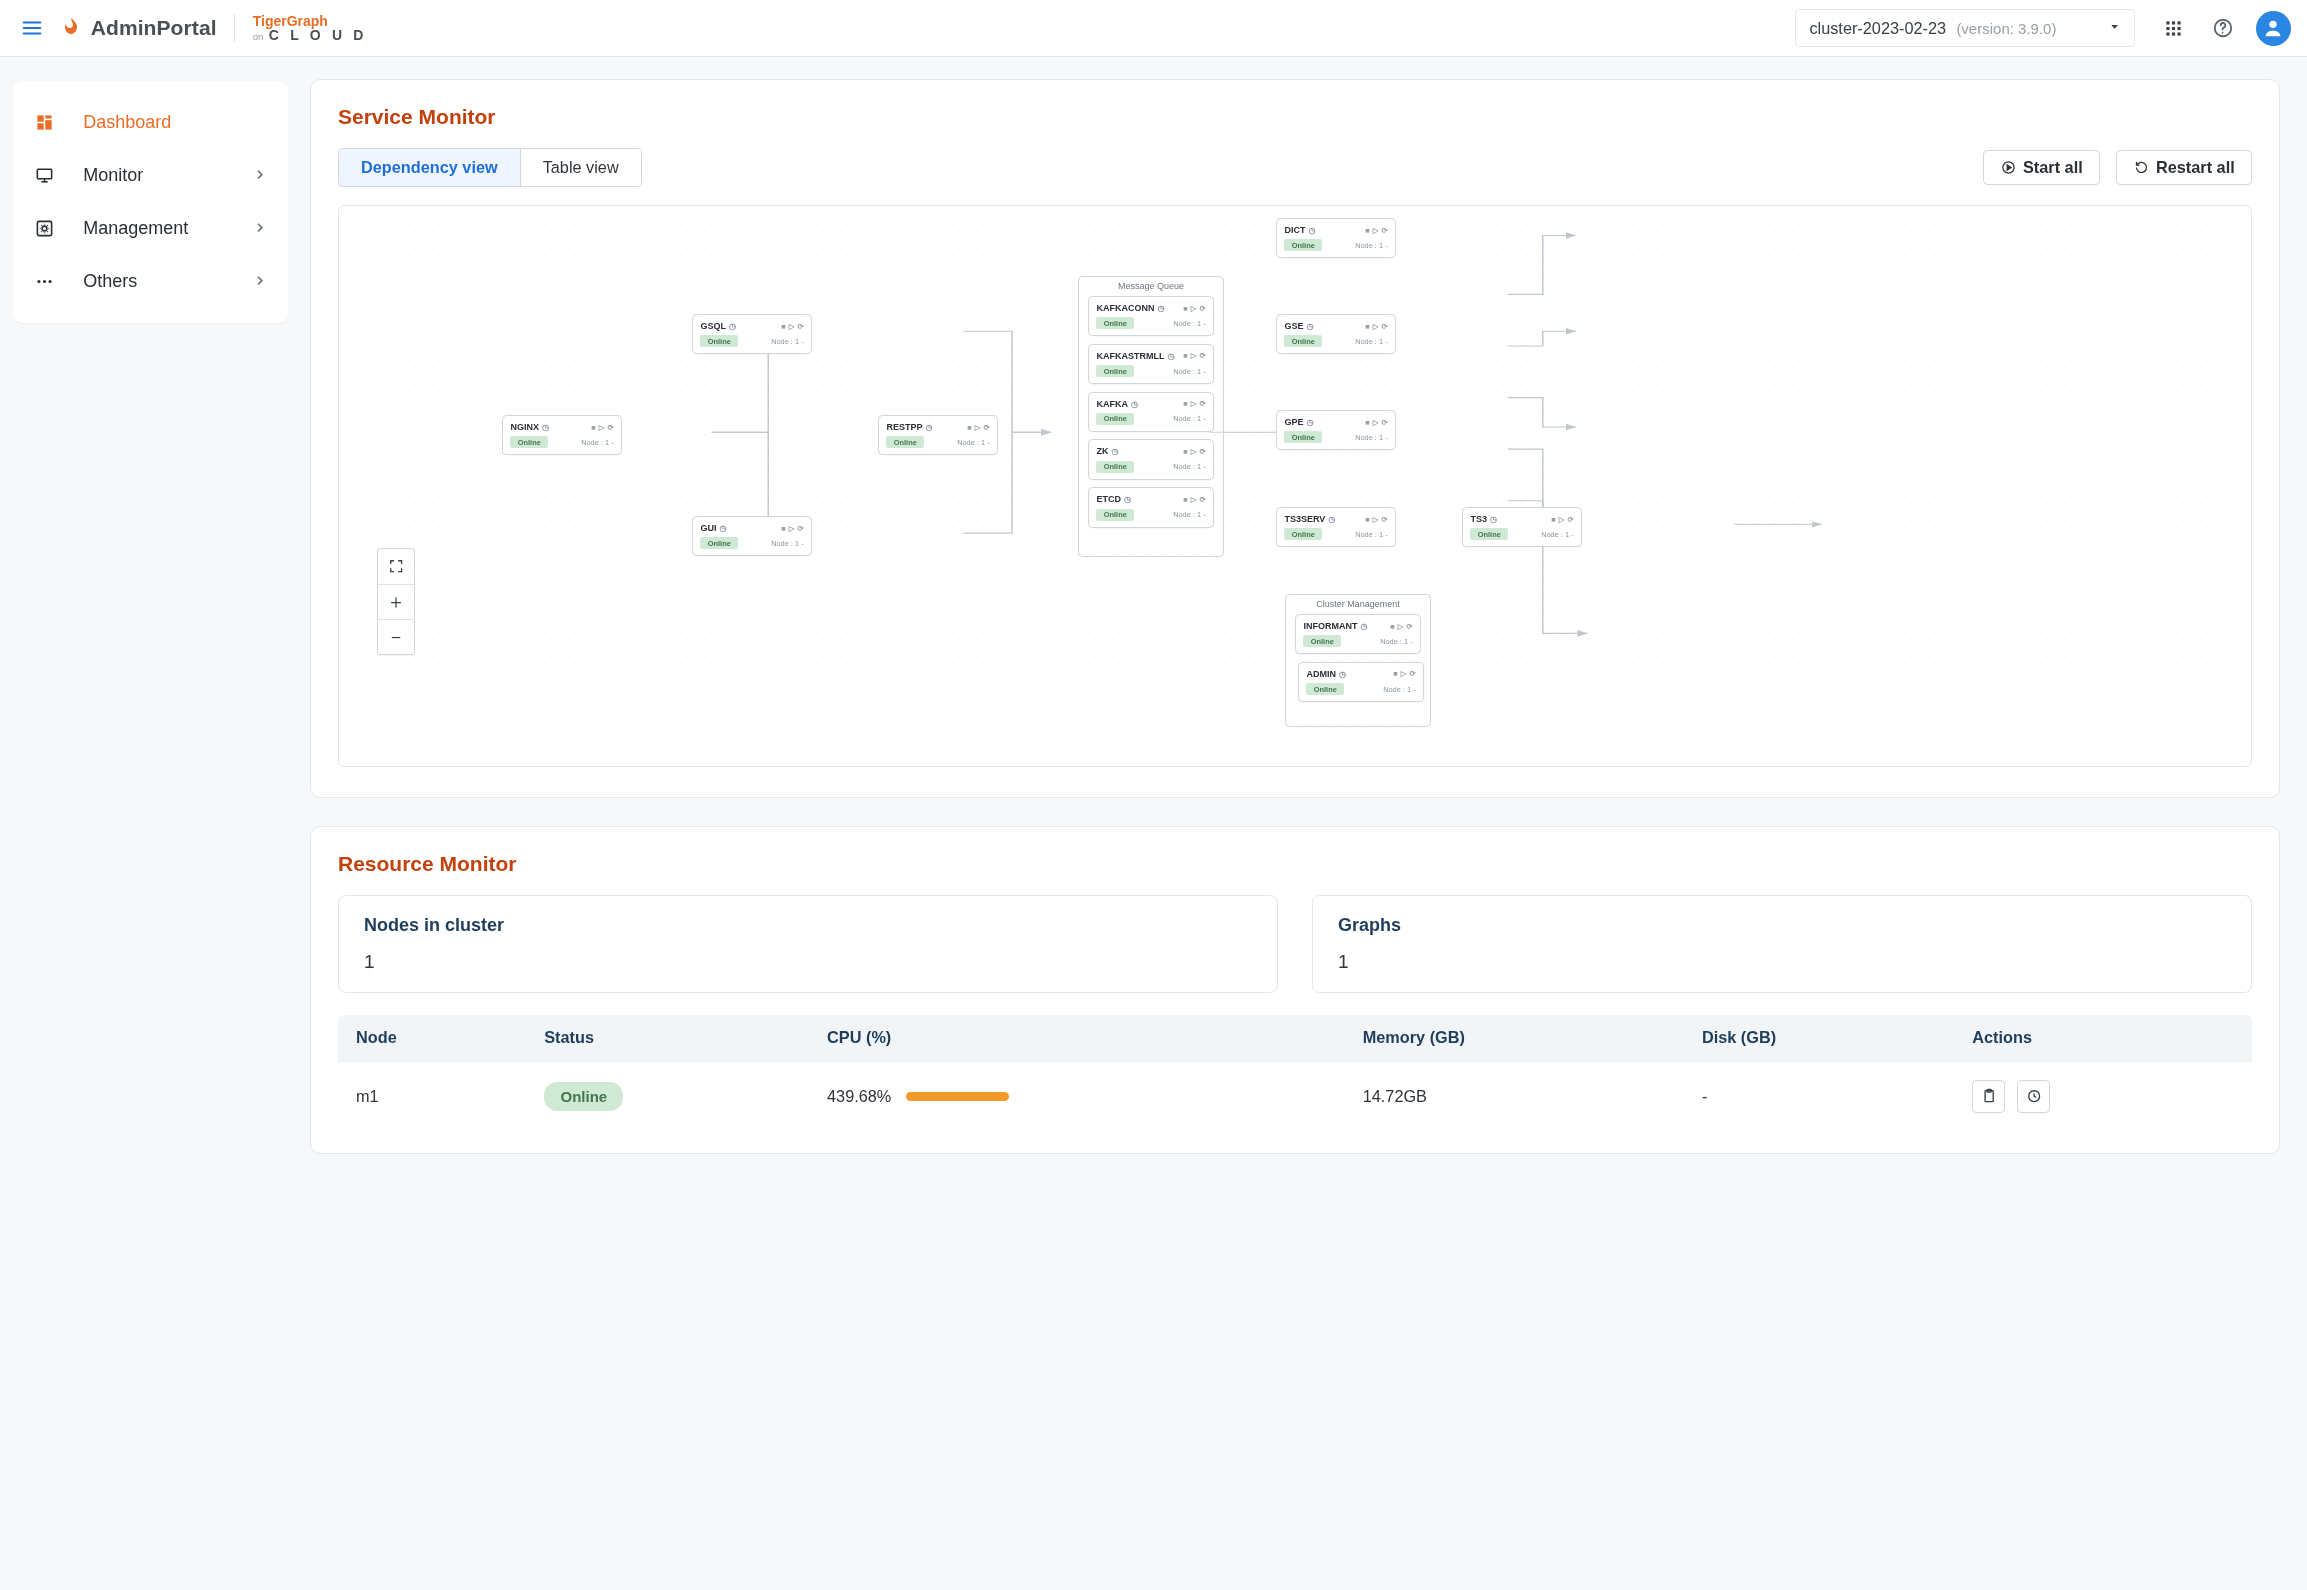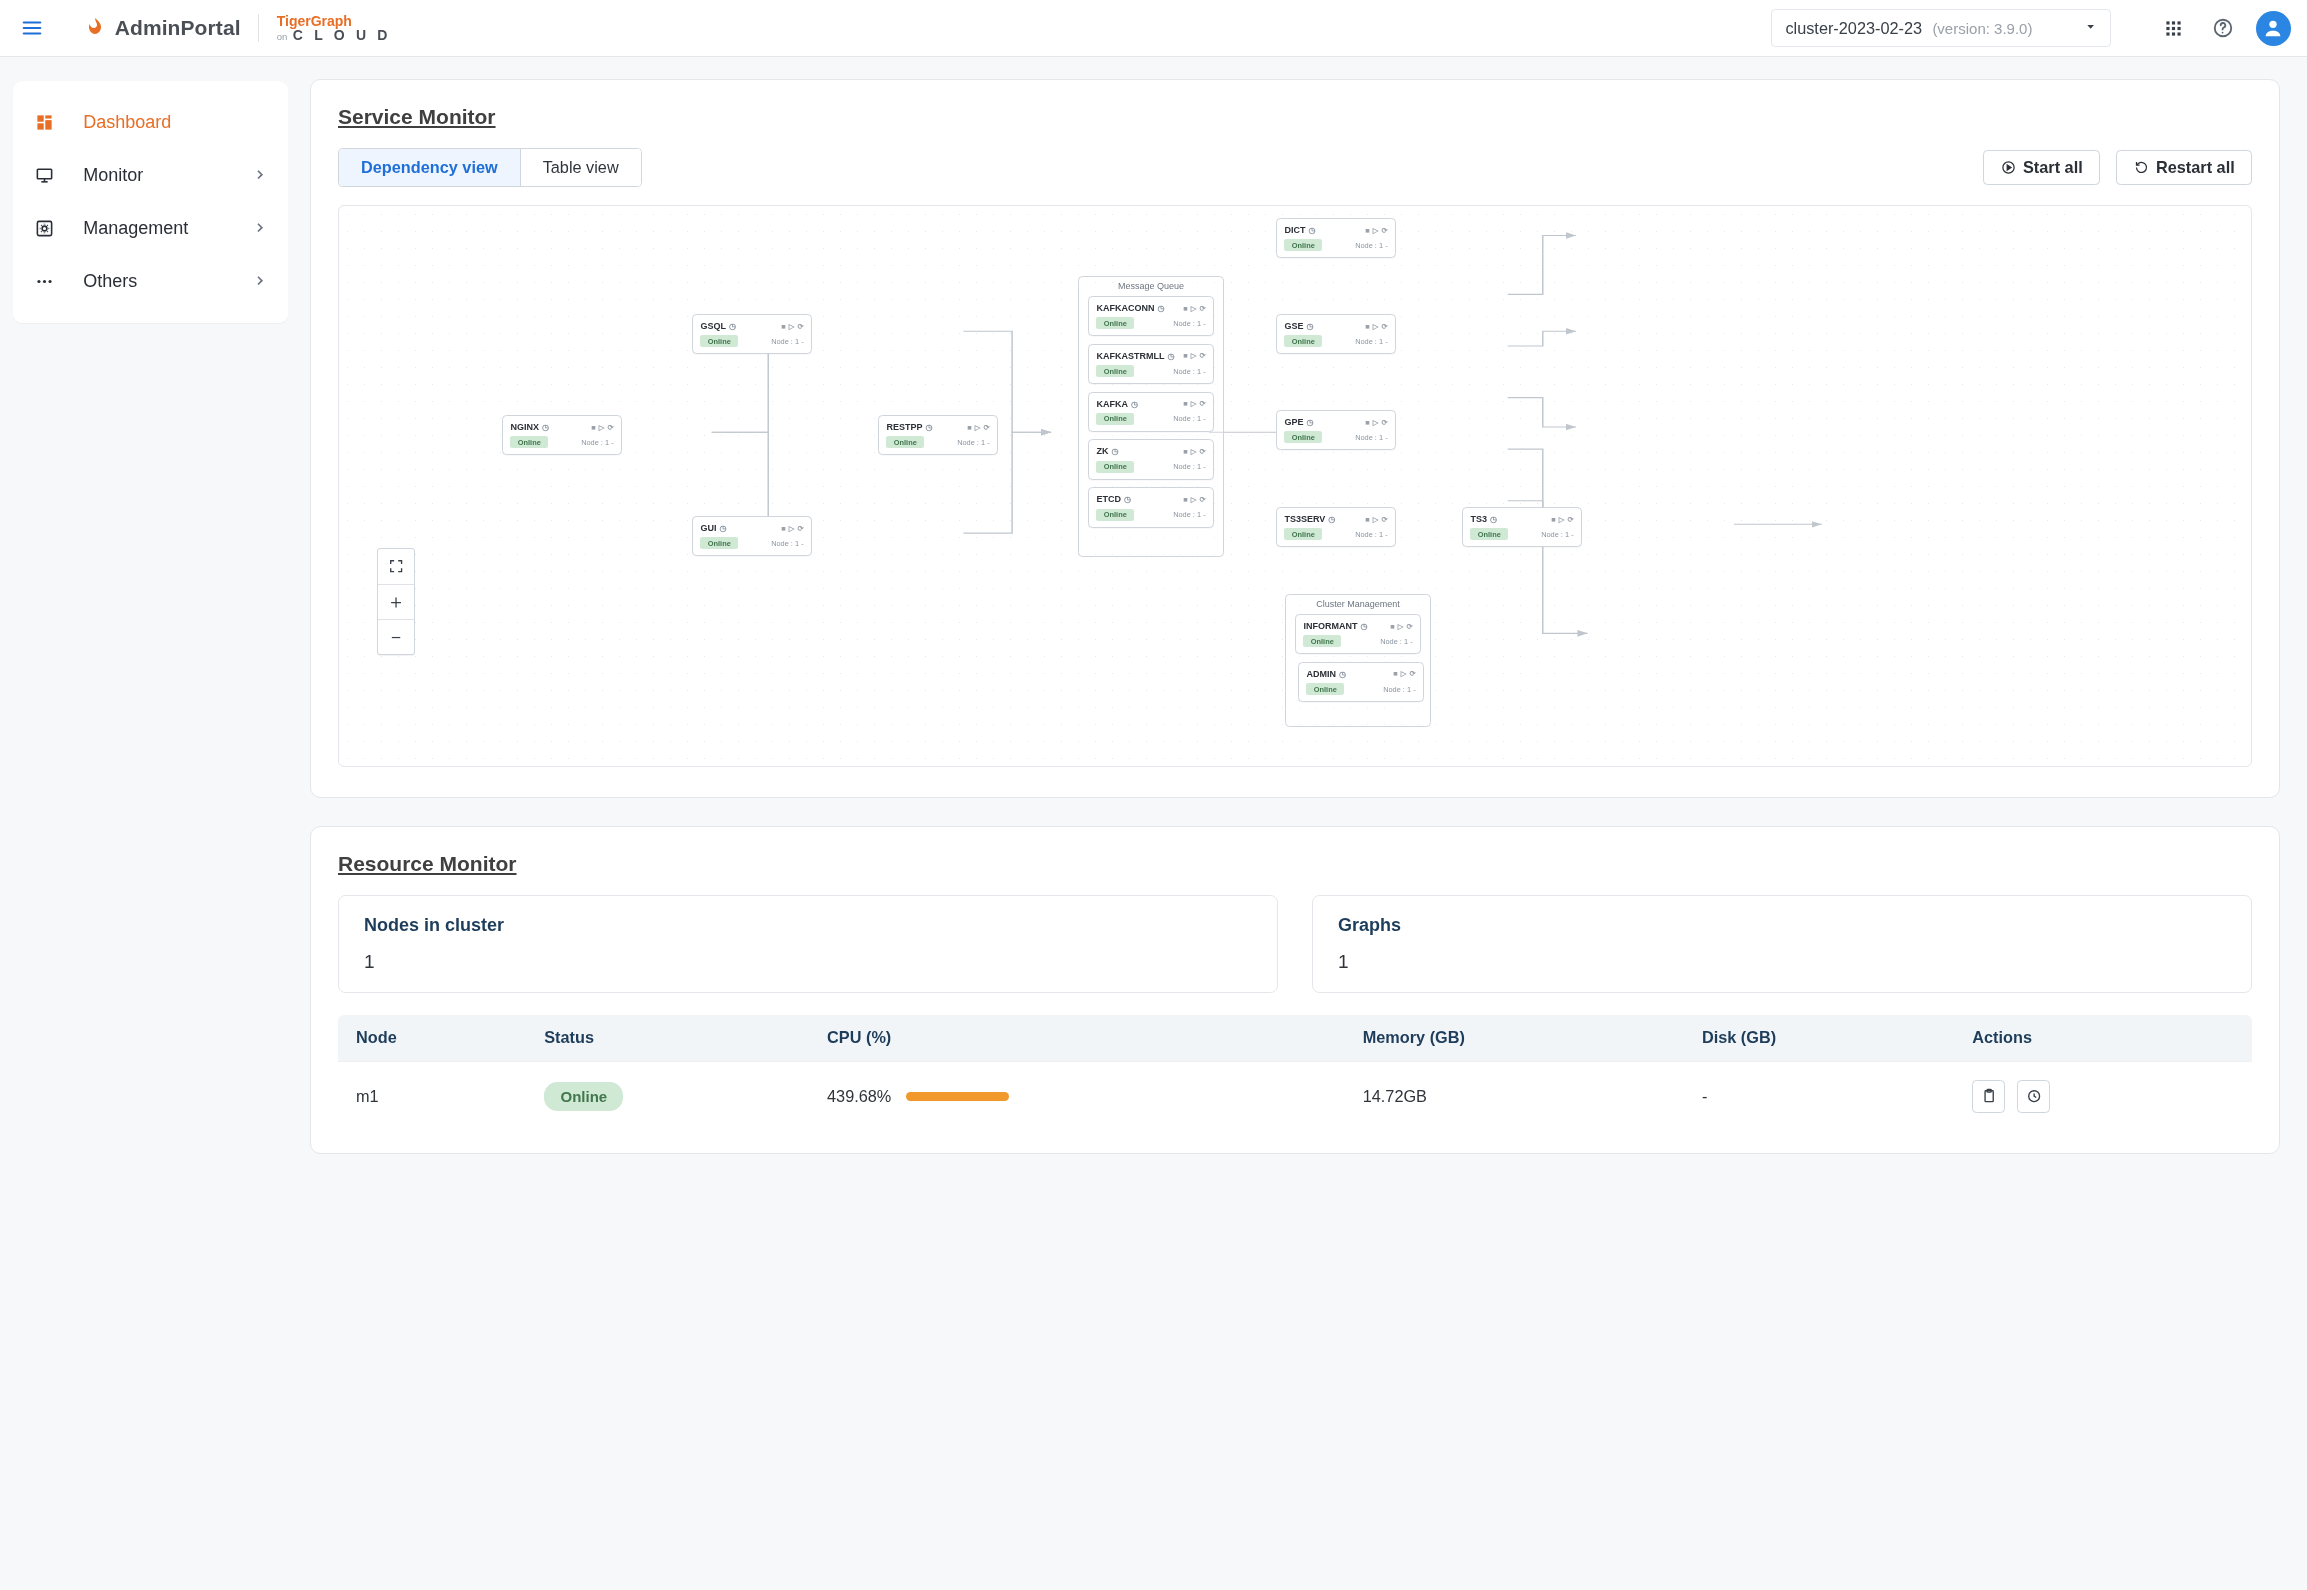--- a/index.html
+++ b/index.html
@@ -22,21 +22,20 @@
   * { box-sizing: border-box; }
   html, body { margin:0; padding:0; width:2307px; height:1591px; background:var(--page-bg); font-family:var(--font); color:var(--text); }
   
   .header {
     position:relative;
     height:var(--header-h);
     background:var(--bg);
     border-bottom:0.7px solid var(--border);
     display:flex; align-items:center;
     padding:0 16.3px;
-    gap:24px;
   }
   .hamburger { width:31px; height:31px; display:flex; align-items:center; justify-content:center; cursor:pointer; }
   .hamburger svg { stroke:var(--blue); }
   .logo-wrap { display:flex; align-items:center; margin-left:12px; gap:7.4px; }
   .logo-mark svg { display:block; }
   .logo-admin { font-size:21px; font-weight:600; color:#4a4f56; letter-spacing:0.1px; }
   .logo-sep { width:0.7px; height:28px; background:#e0e3e6; margin:0 10.3px; }
   .logo-cloud { font-size:14px; line-height:1; }
   .logo-cloud .on { color:#9aa0a8; font-size:9.6px; display:inline-block; vertical-align:baseline; margin-right:1.5px;}
   .logo-cloud .tg { color:#e86d25; font-weight:700; }
@@ -75,21 +74,21 @@
   }
   .tab { padding:0 24px; height:100%; display:flex; align-items:center; font-size:18px; color:#6e7680; cursor:pointer; position:relative;}
   .tab.active { color:#2a2f37; font-weight:600; }
   .tab.active::after {
     content:""; position:absolute; left:0; right:0; bottom:-0.7px; height:3px; background:var(--orange);
   }
   .tab-spacer { flex:1; }
   .refresh-btn { width:30px; height:30px; cursor:pointer; color:#2a2f37; display:flex; align-items:center; justify-content:center;}
   
   .panel-card { background:#fff; border:0.7px solid var(--border); border-radius:var(--card-radius); padding:25px 27px 30px; margin-bottom:28px;}
-  .panel-title { font-size:21px; font-weight:600; color:#404040; margin-bottom:19px;text-decoration:underline;}
+  .panel-title { font-size:21px; font-weight:600; color:#c2410c; margin-bottom:19px;}
   .panel-controls-row { display:flex; align-items:center; margin-bottom:18px;}
   .view-toggle { display:inline-flex; border:0.7px solid #cfd6de; border-radius:4.4px; overflow:hidden; }
   .view-toggle button { border:none; background:#fff; font-size:16.3px; padding:9px 22px; cursor:pointer; color:#30353c;}
   .view-toggle button.active { background:#eef5ff; color:var(--blue); font-weight:600;}
   .view-toggle button + button { border-left:0.7px solid #cfd6de;}
   .ctl-spacer { flex:1; }
   .pill-btn { display:inline-flex; align-items:center; gap:7.4px; border:0.7px solid #cfd6de; background:#fff; border-radius:4.4px; padding:7.4px 16.3px; font-size:16.3px; font-weight:600; color:#2b2f36; cursor:pointer; margin-left:16.3px;}
   .pill-btn svg { stroke:#2b2f36; }
   .dep-canvas {
     position:relative; border:0.7px solid var(--border); border-radius:6px;

